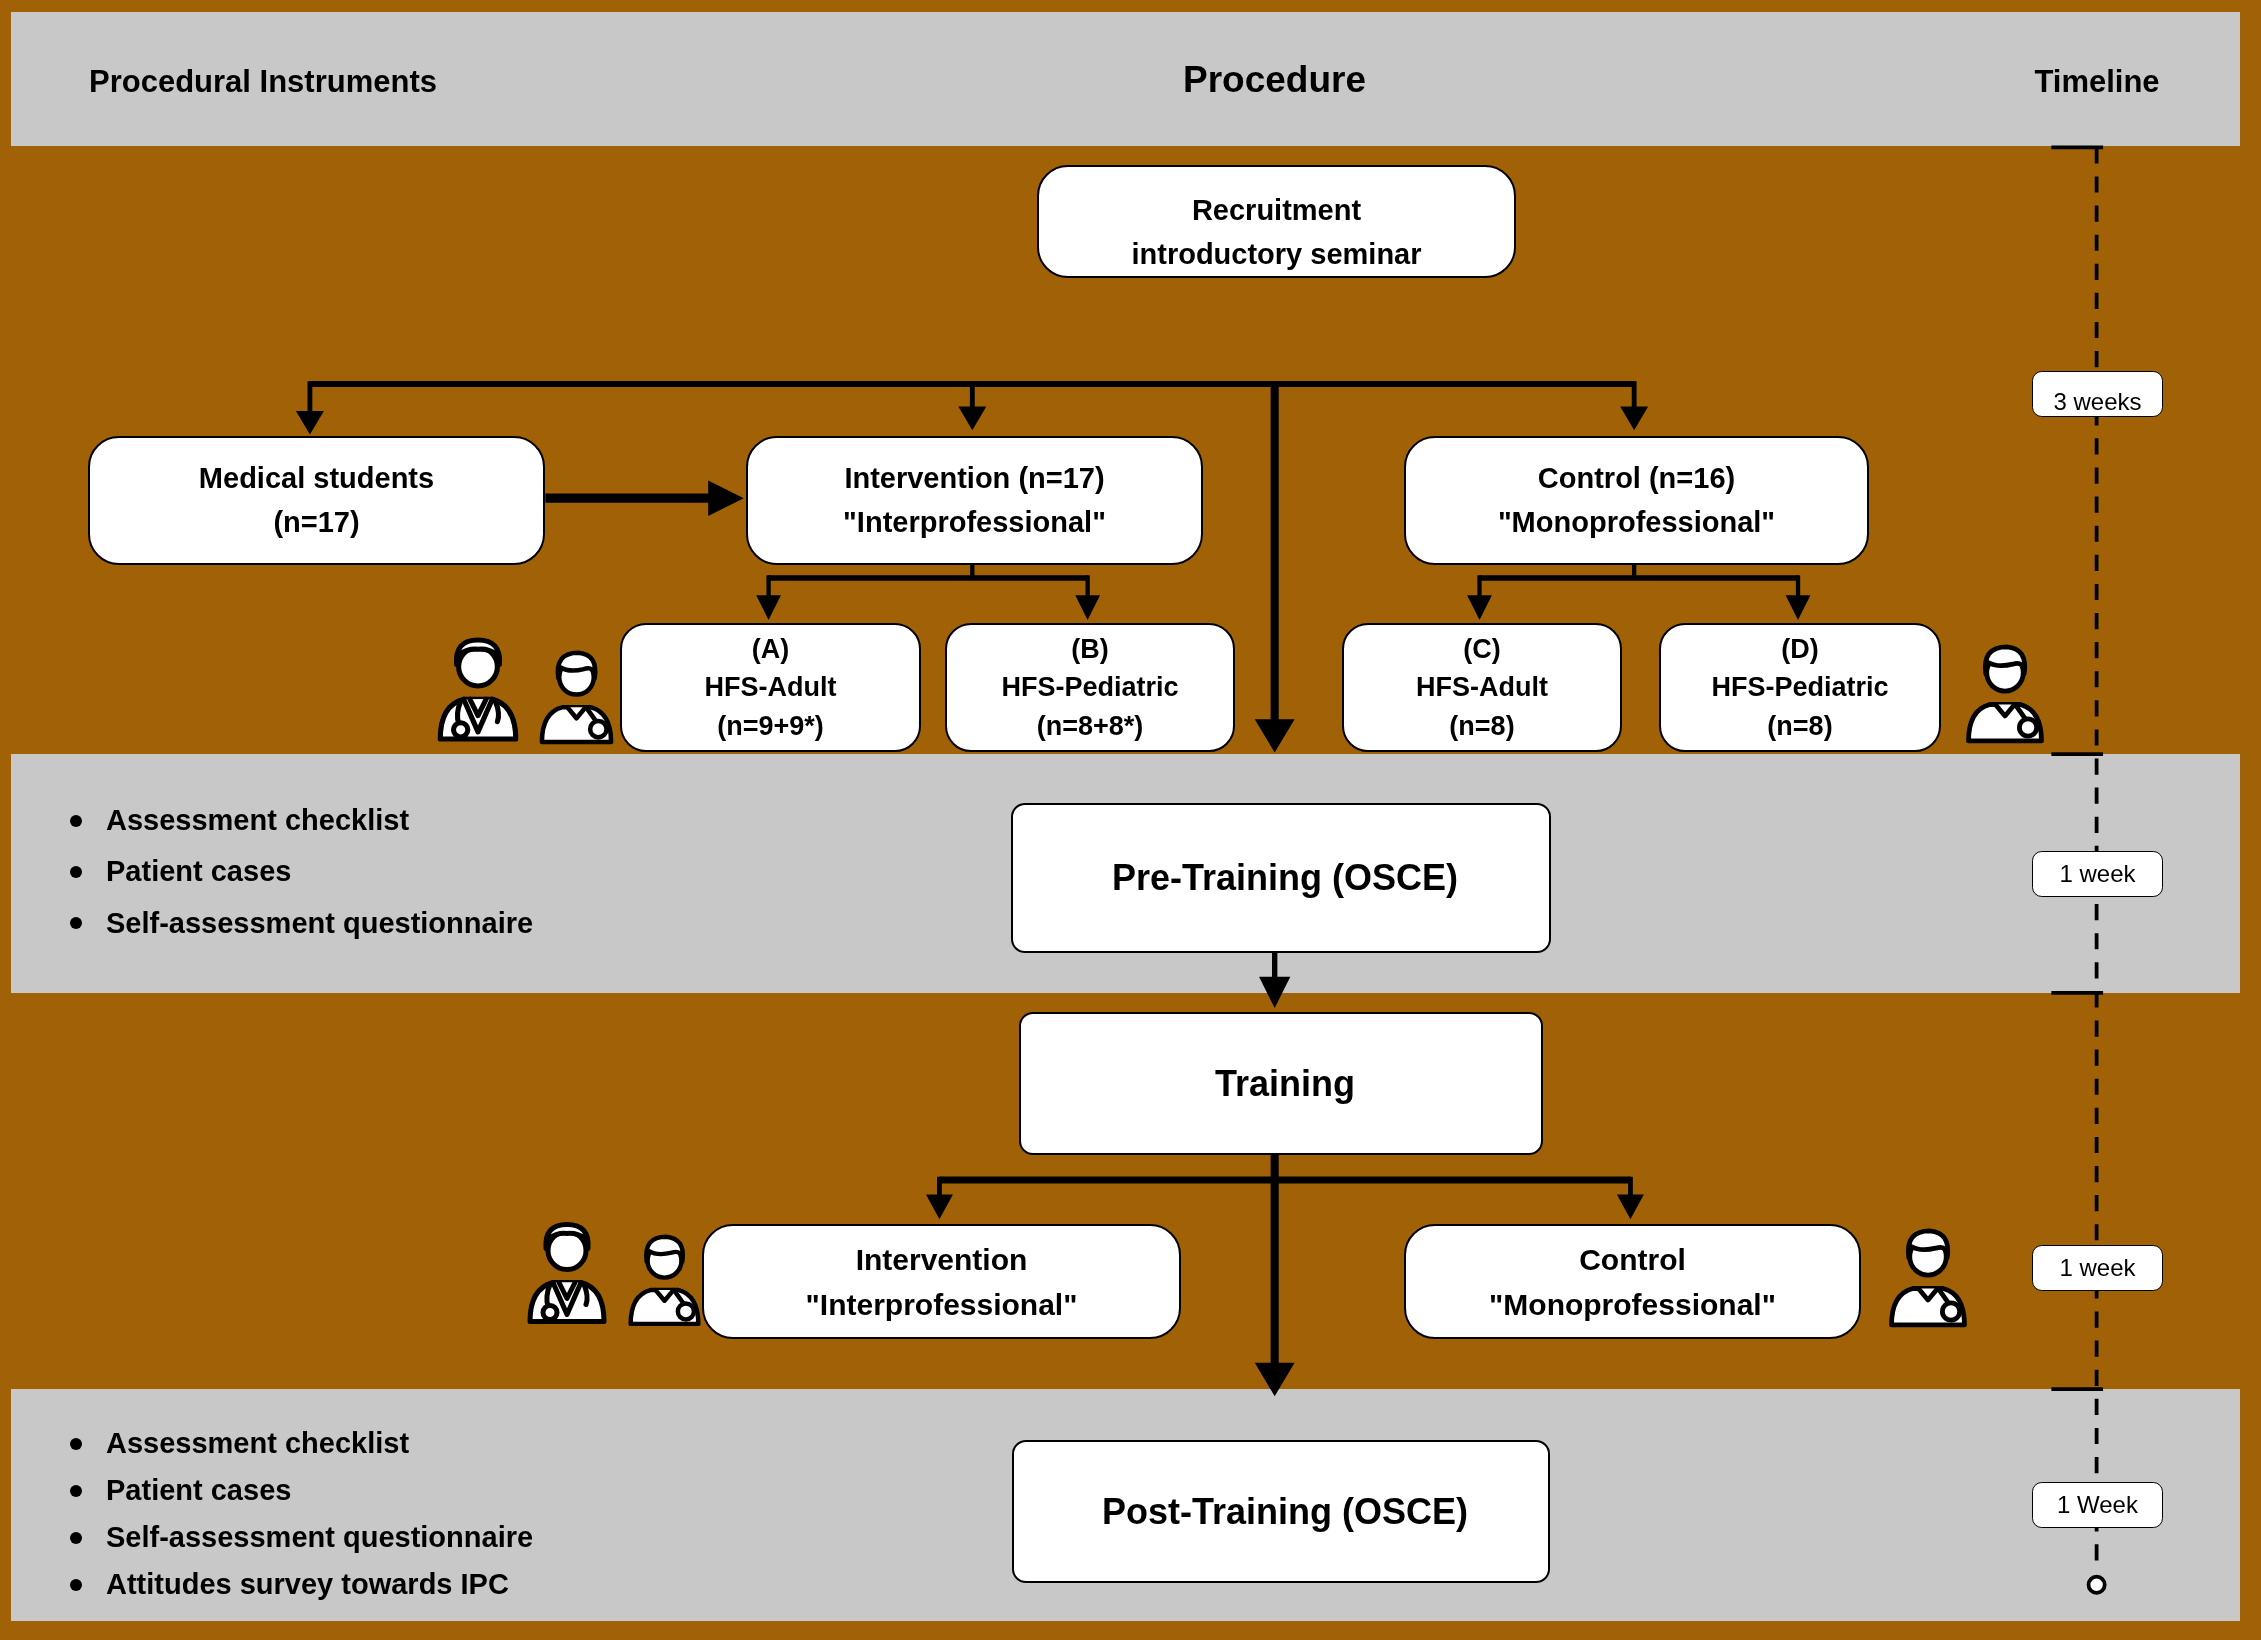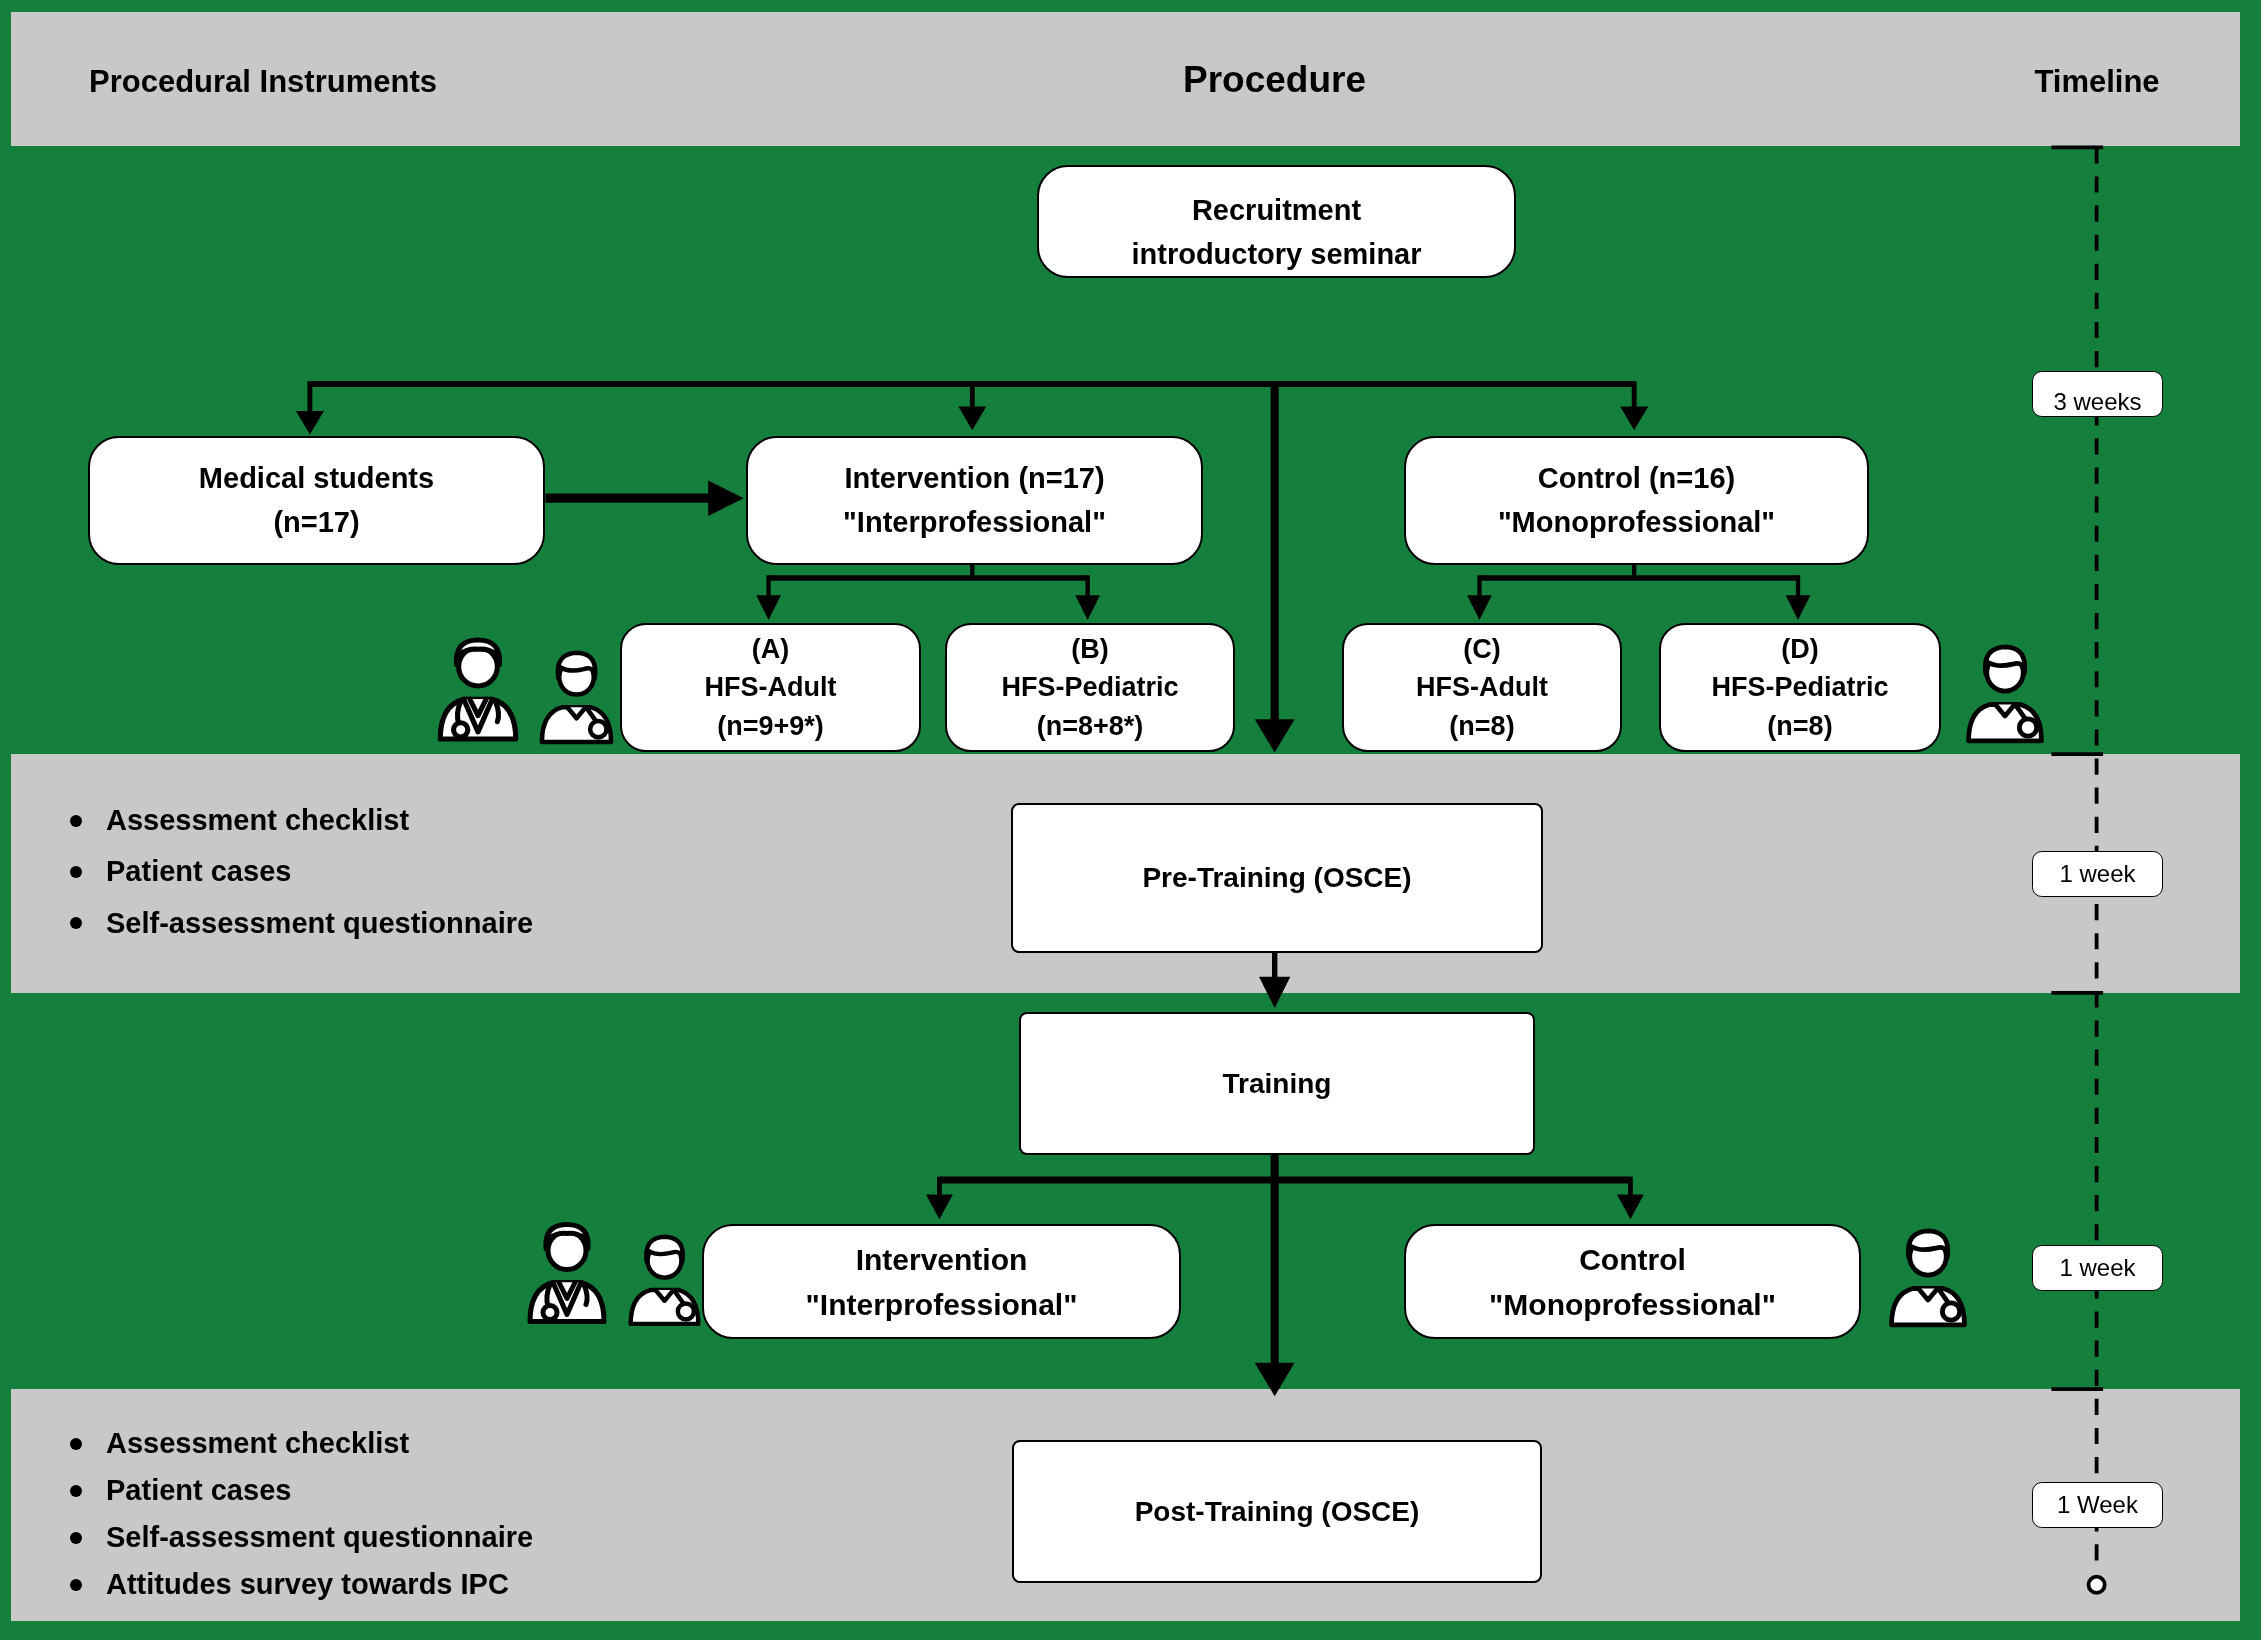--- a/index.html
+++ b/index.html
@@ -1,38 +1,38 @@
 <!DOCTYPE html>
 <html style="font-size:8.6px"><head>
 <meta charset="utf-8">
 <style>
   html,body{margin:0;padding:0;background:#ffffff;}
   #stage{
     position:relative;
     width:2261px;height:1641px;
-    background:#15803d;
+    background:#a16207;
     font-family:"Liberation Sans","DejaVu Sans",sans-serif;
     color:#000;
     overflow:hidden;
   }
   .band{position:absolute;left:10.8px;width:2229px;background:#c8c8c8;}
   #svg-layer{position:absolute;left:0;top:0;z-index:2;}
   .txt{position:absolute;z-index:3;}
   .hdr{font-weight:bold;font-size:31px;}
   .hdr-center{font-size:37px;}
   .bullets{position:absolute;z-index:3;display:flex;flex-direction:column;gap:18.3px;}
   .bullet-item{display:flex;align-items:center;font-weight:bold;font-size:29px;white-space:nowrap;}
   .bullet-item::before{content:"";width:12px;height:12px;border-radius:50%;background:#000;margin-right:24px;flex:0 0 auto;}
   .fbox{
     position:absolute;z-index:3;
     background:#fff;border:2.2px solid #000;border-radius:31px;
     display:flex;flex-direction:column;align-items:center;justify-content:center;
     text-align:center;font-weight:bold;font-size:29px;line-height:1.5;
   }
-  .fbox.big{border-radius:8px;border-width:2.7px;font-size:28px;}
+  .fbox.big{border-radius:14px;border-width:2.7px;font-size:36px;padding-left:8px;}
   .fbox.sub{border-radius:26px;font-size:27px;line-height:1.42;}
   .rand{font-weight:bold;font-size:39px;text-align:center;}
   .tlabel{
     position:absolute;z-index:4;width:129px;height:44px;
     background:#fff;border:1.6px solid #000;border-radius:9.7px;
     display:flex;align-items:center;justify-content:center;
     font-size:24px;font-weight:normal;
   }
   .person{position:absolute;z-index:3;}
   .person svg{width:100%;height:100%;}

